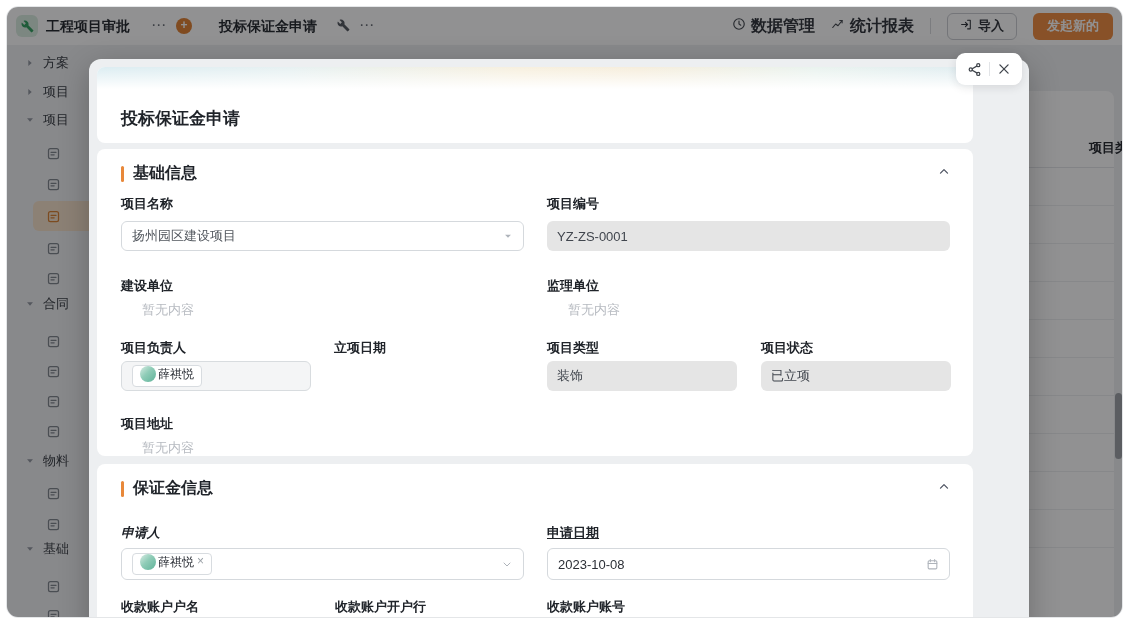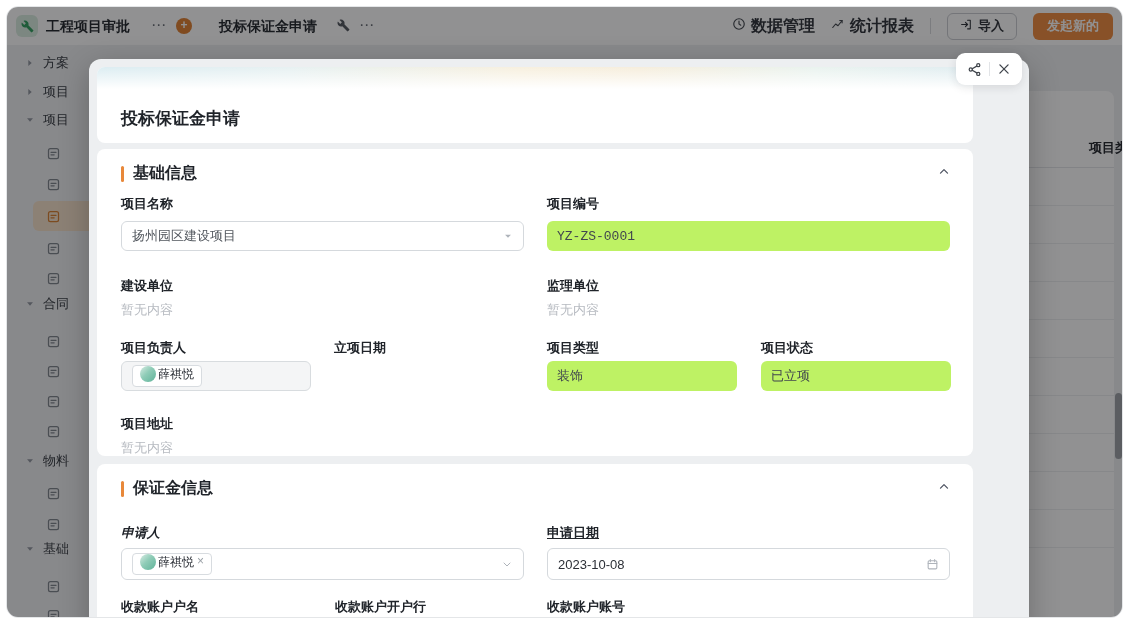--- a/index.html
+++ b/index.html
@@ -67,25 +67,25 @@
   .card-sec2 { top:405px; height:212px; }
 
   .sec-hdr { position:absolute; left:24px; top:14px; display:flex; align-items:center; gap:9px; }
   .sec-bar { width:3px; height:16px; border-radius:2px; background:#e8883a; }
   .sec-title { font-size:16px; font-weight:700; color:#1f2329; }
   .sec-chevron { position:absolute; right:22px; top:16px; color:#4e5462; cursor:pointer; }
 
   .f-label { position:absolute; font-size:13px; font-weight:600; color:#20242a; white-space:nowrap; }
   .inp { position:absolute; height:30px; border-radius:6px; display:flex; align-items:center;
          padding:0 10px; font-size:13px; box-sizing:border-box; }
-  .inp.ro { background:#bef264; color:#41464e;font-family:Liberation Mono, monospace; }
+  .inp.ro { background:#e5e5e5; color:#41464e; }
   .inp.ed { background:#fff; border:1px solid #d5d9dd; color:#51565d; cursor:pointer; }
   .inp.person { background:#f4f5f6; border:1px solid #d8dcdf; }
   .inp-caret { position:absolute; right:10px; color:#aeb3ba; display:flex; }
-  .empty-val { position:absolute; font-size:13px; color:#b6bac0; }
+  .empty-val { position:absolute; font-size:13px; color:#b6bac0;margin-left:21px; }
 
   .chip { display:inline-flex; gap:2px; height:22px; padding:0 7px; background:#fff;
           border:1px solid #d8dce0; border-radius:4px; font-size:12px; color:#2b2f36; }
   .avatar { width:16px; height:16px; border-radius:50%;
             background:linear-gradient(135deg,#d8ece4 0%,#8fccb7 45%,#5fb39a 100%); }
   .chip-x { color:#9aa0a6; font-size:12px; margin-left:1px; cursor:pointer; }
 
   .col1 { left:24px; } .col2 { left:237px; } .col3 { left:450px; } .col4 { left:664px; }
   .w-single { width:190px; } .w-double { width:403px; }
 </style>

